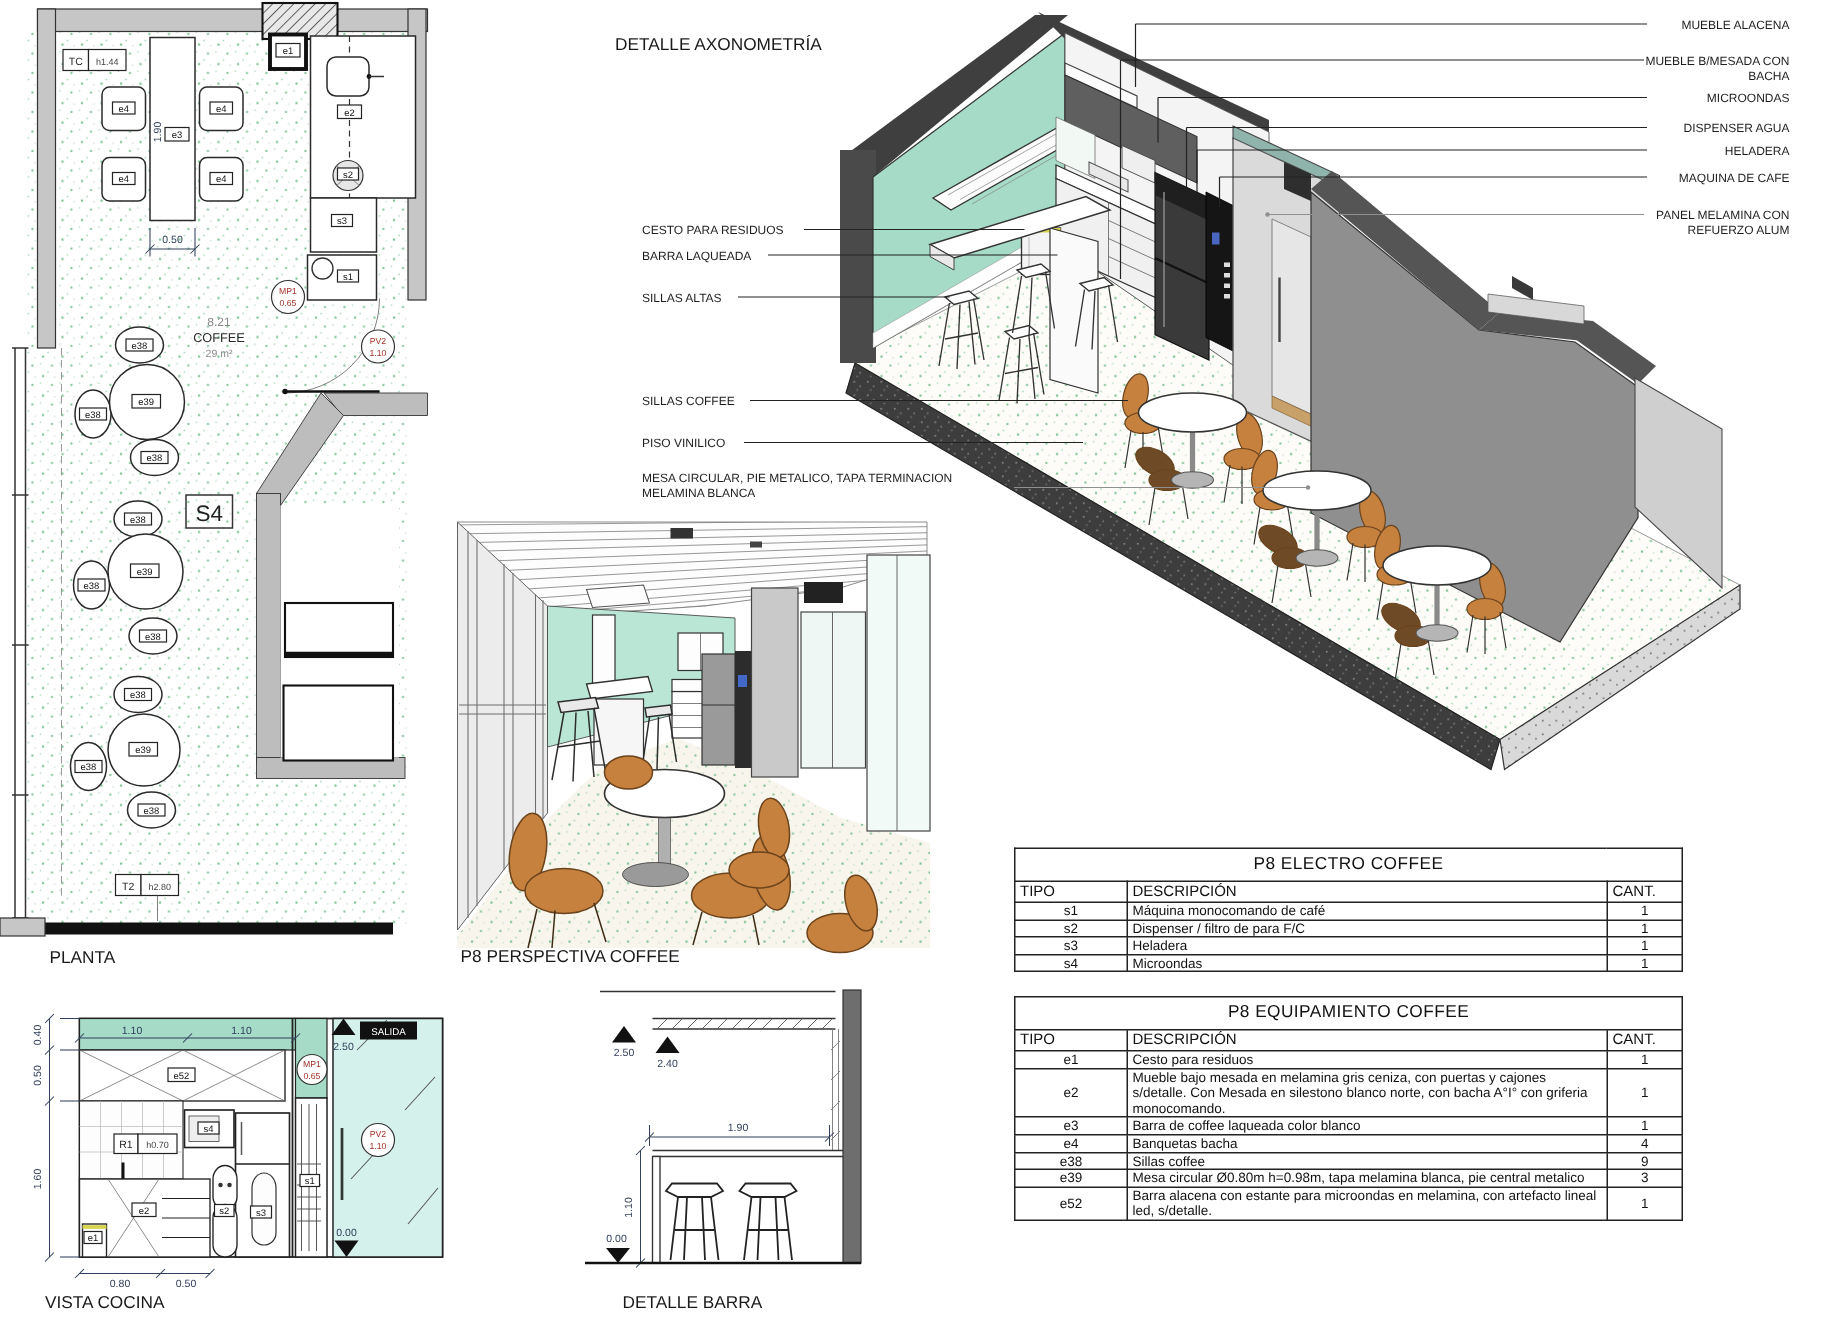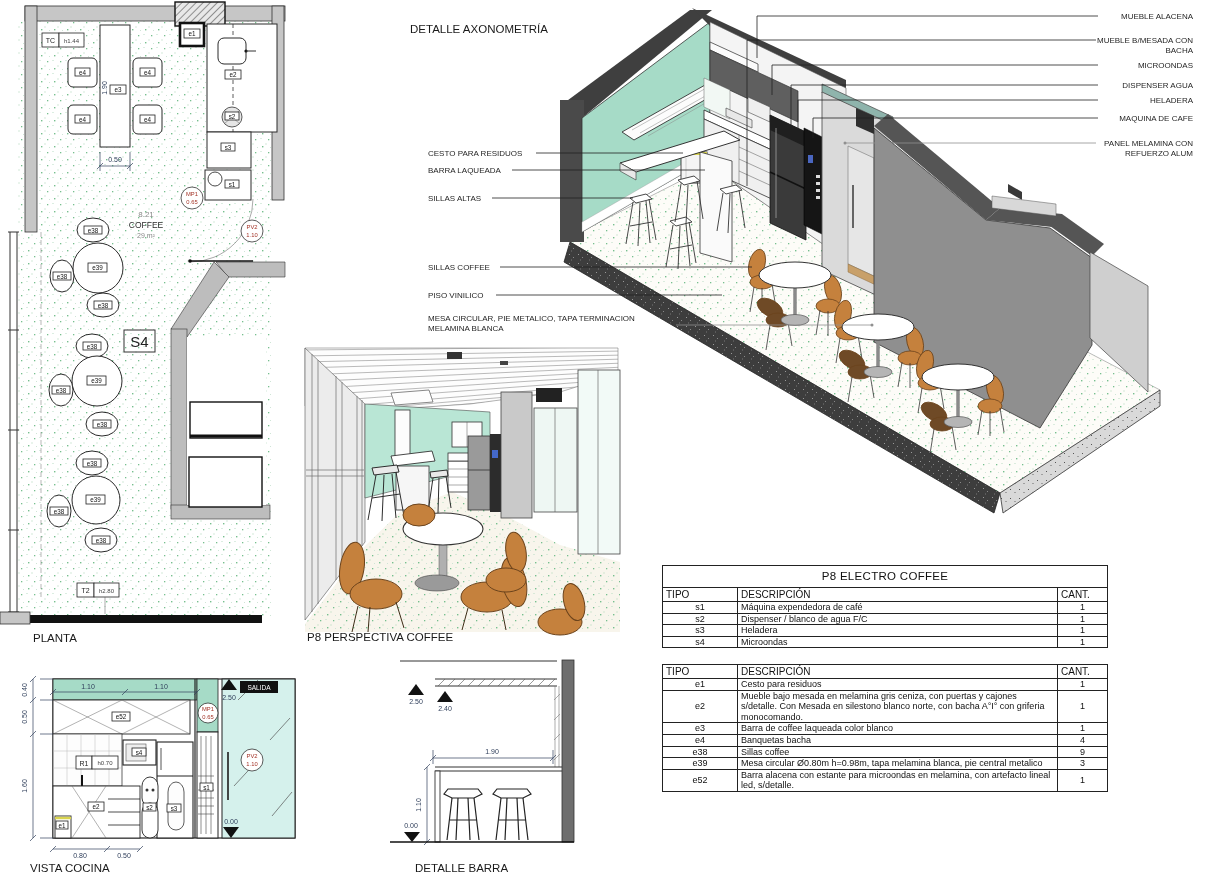--- a/index.html
+++ b/index.html
@@ -12,21 +12,21 @@
   .tag{font-size:6.3px;fill:#111;text-anchor:middle;}
   .dim{font-size:7px;fill:#31405c;text-anchor:middle;}
   .red{font-size:5.8px;fill:#a33327;text-anchor:middle;}
   .gw{fill:#c6c6c6;stroke:#333;stroke-width:0.8;}
   .w{fill:#fff;stroke:#2a2a2a;stroke-width:1;}
   .tb{fill:#fff;stroke:#222;stroke-width:0.8;}
   .ln{stroke:#333;stroke-width:1;fill:none;}
   .thin{stroke:#555;stroke-width:0.5;fill:none;}
   .dimln{stroke:#31405c;stroke-width:0.7;fill:none;}
   
-  .spec{position:absolute;left:662px;width:446px;}
+  .spec{position:absolute;left:676px;width:446px;}
   .spec table{width:100%;border-collapse:collapse;border:1.5px solid #111;table-layout:fixed;}
   .spec td{border:1px solid #222;font-size:9px;padding:0 3px;line-height:1.18;color:#111;
            overflow:hidden;}
   .spec tr.title td{text-align:center;font-size:11.5px;height:21px;letter-spacing:.3px;}
   .spec tr.head td{text-align:left;font-size:10px;height:13px;}
   .spec td.c{text-align:center;}
   #t1{top:565px;} #t2{top:664px;}
 </style>
 </head>
 <body>
@@ -724,26 +724,26 @@
           <tr class="title">
             <td colspan="3">P8 ELECTRO COFFEE</td>
           </tr>
     <tr class="head">
       <td>TIPO</td>
       <td>DESCRIPCIÓN</td>
       <td>CANT.</td>
     </tr>
     <tr>
             <td class="c">s1</td>
-            <td>Máquina expendedora de café</td>
+            <td>Máquina monocomando de café</td>
             <td class="c">1</td>
           </tr>
     <tr>
             <td class="c">s2</td>
-            <td>Dispenser / blanco de agua F/C</td>
+            <td>Dispenser / filtro de para F/C</td>
             <td class="c">1</td>
           </tr>
     <tr>
             <td class="c">s3</td>
             <td>Heladera</td>
             <td class="c">1</td>
           </tr>
     <tr>
             <td class="c">s4</td>
             <td>Microondas</td>
@@ -754,20 +754,23 @@
 </div>
 
 <div class="spec" id="t2">
   <table>
     <colgroup>
           <col style="width:75px">
           <col>
           <col style="width:50px">
         </colgroup>
     <tbody>
+          <tr class="title">
+            <td colspan="3">P8 EQUIPAMIENTO COFFEE</td>
+          </tr>
     <tr class="head">
       <td>TIPO</td>
       <td>DESCRIPCIÓN</td>
       <td>CANT.</td>
     </tr>
     <tr>
             <td class="c">e1</td>
             <td>Cesto para residuos</td>
             <td class="c">1</td>
           </tr>

